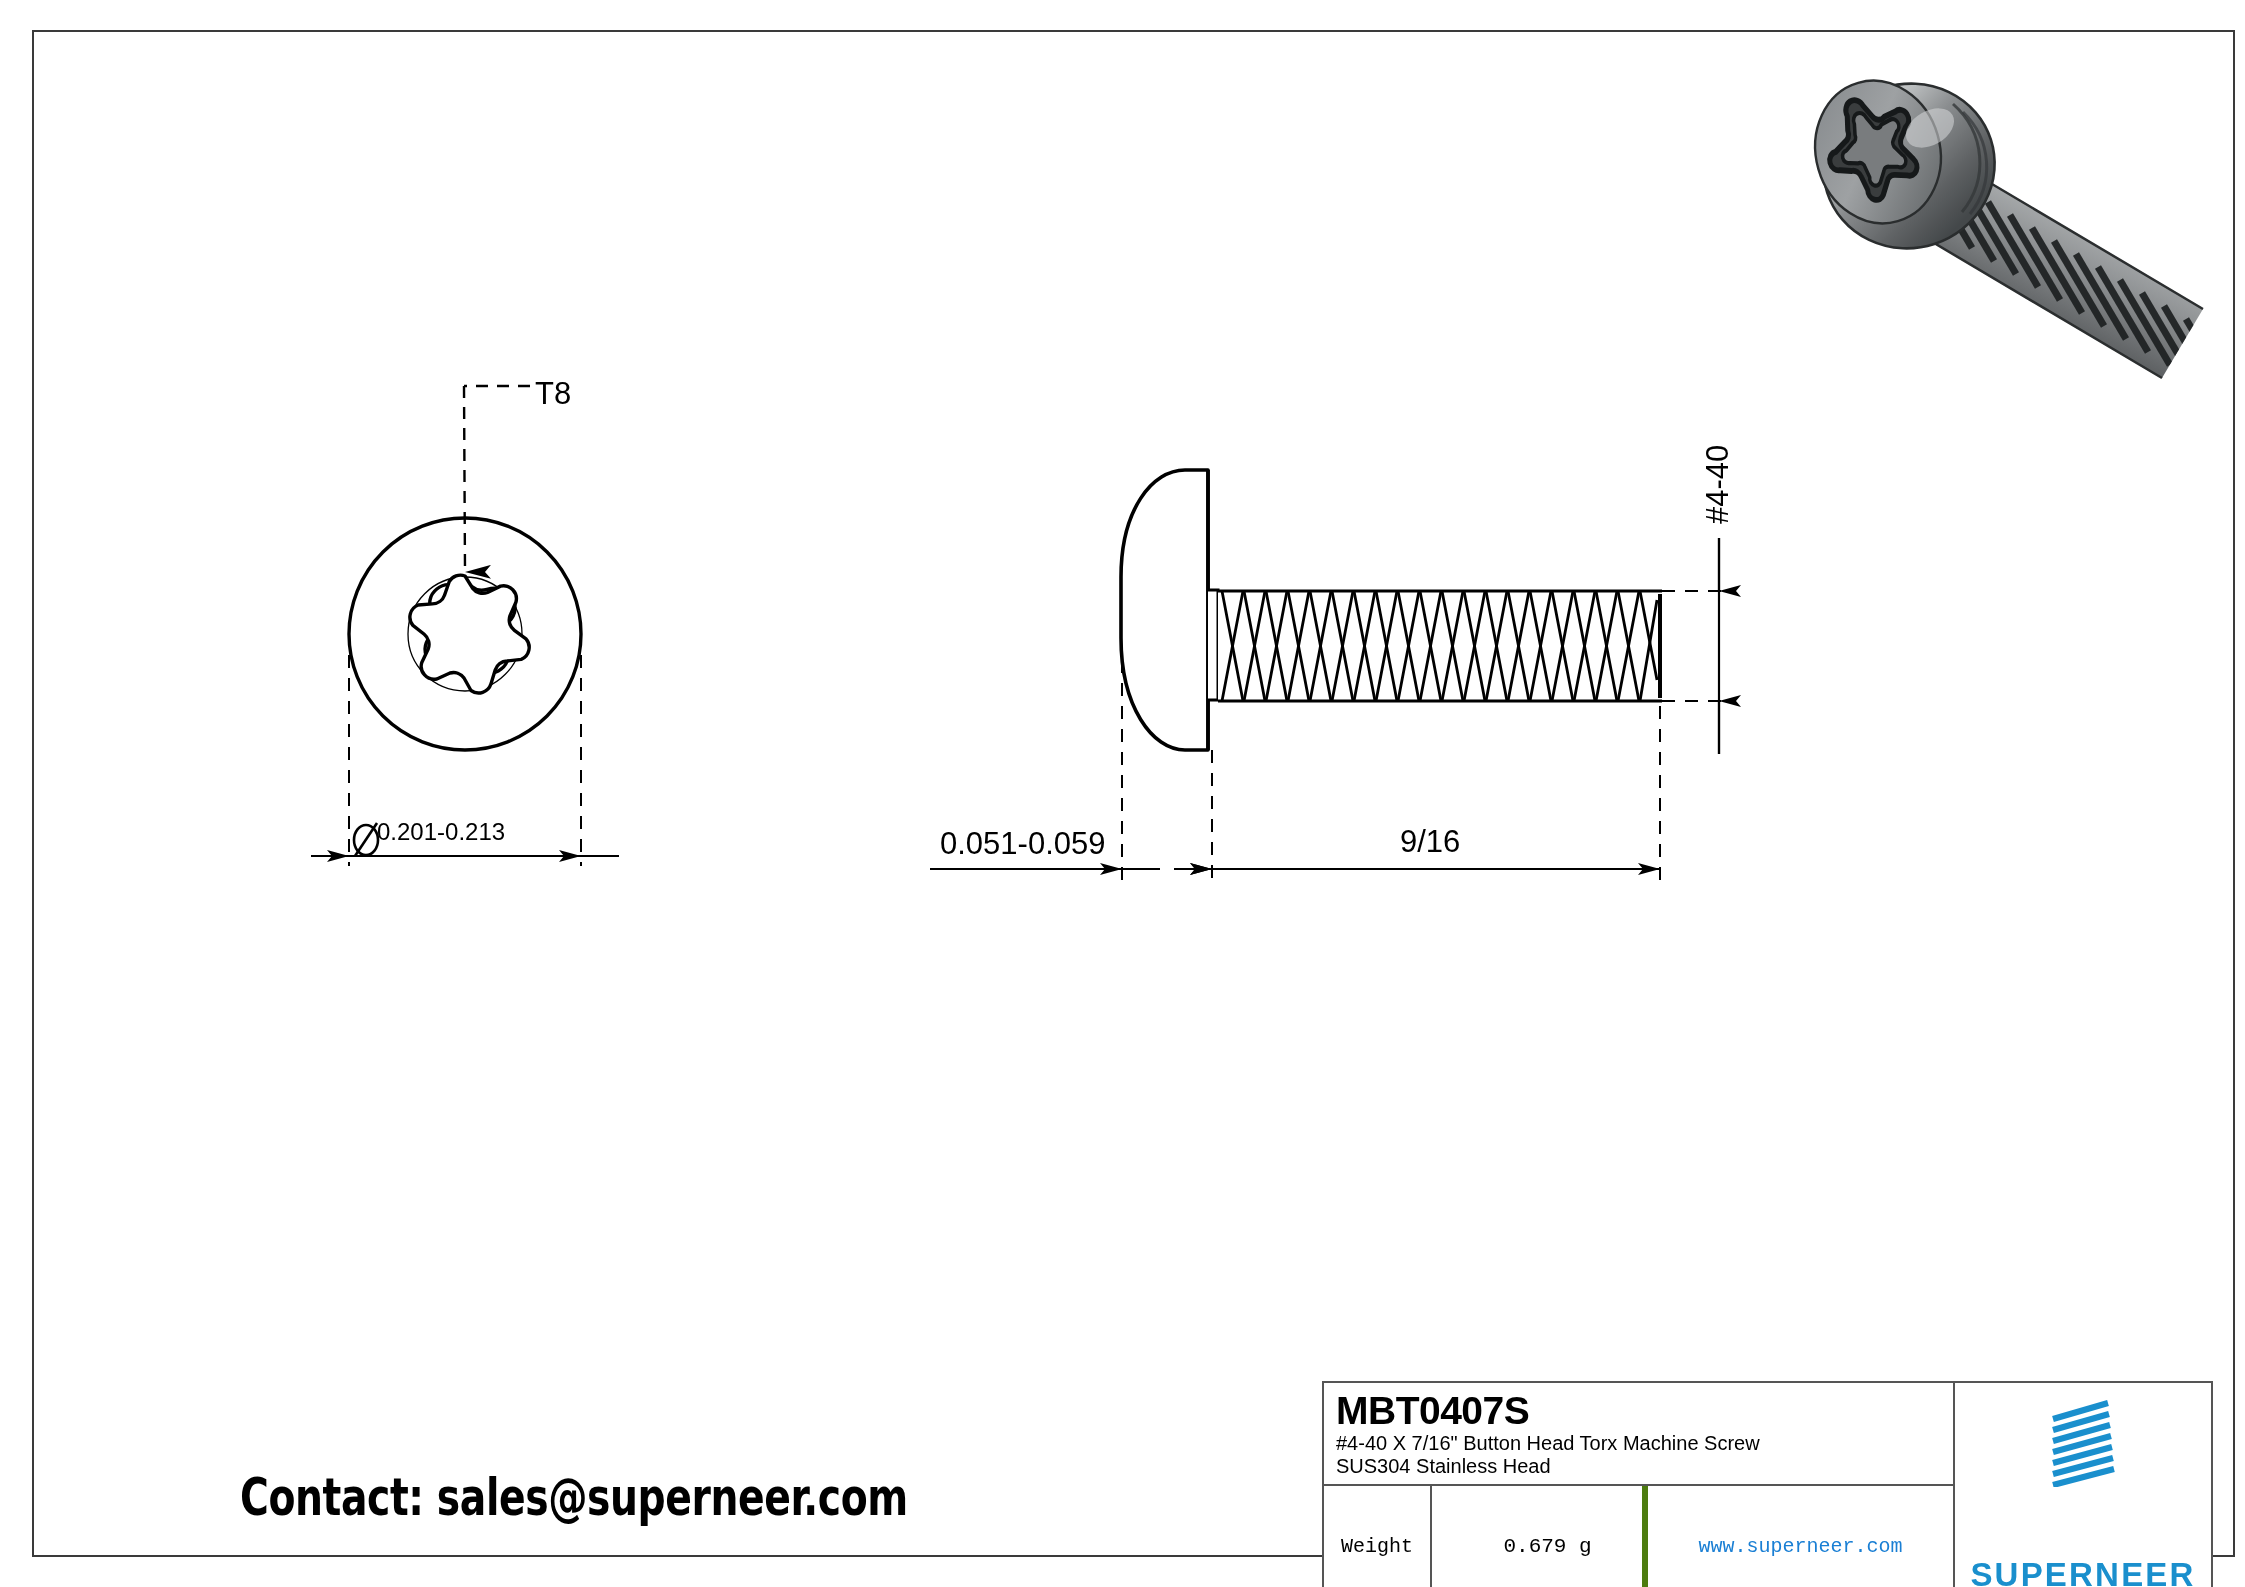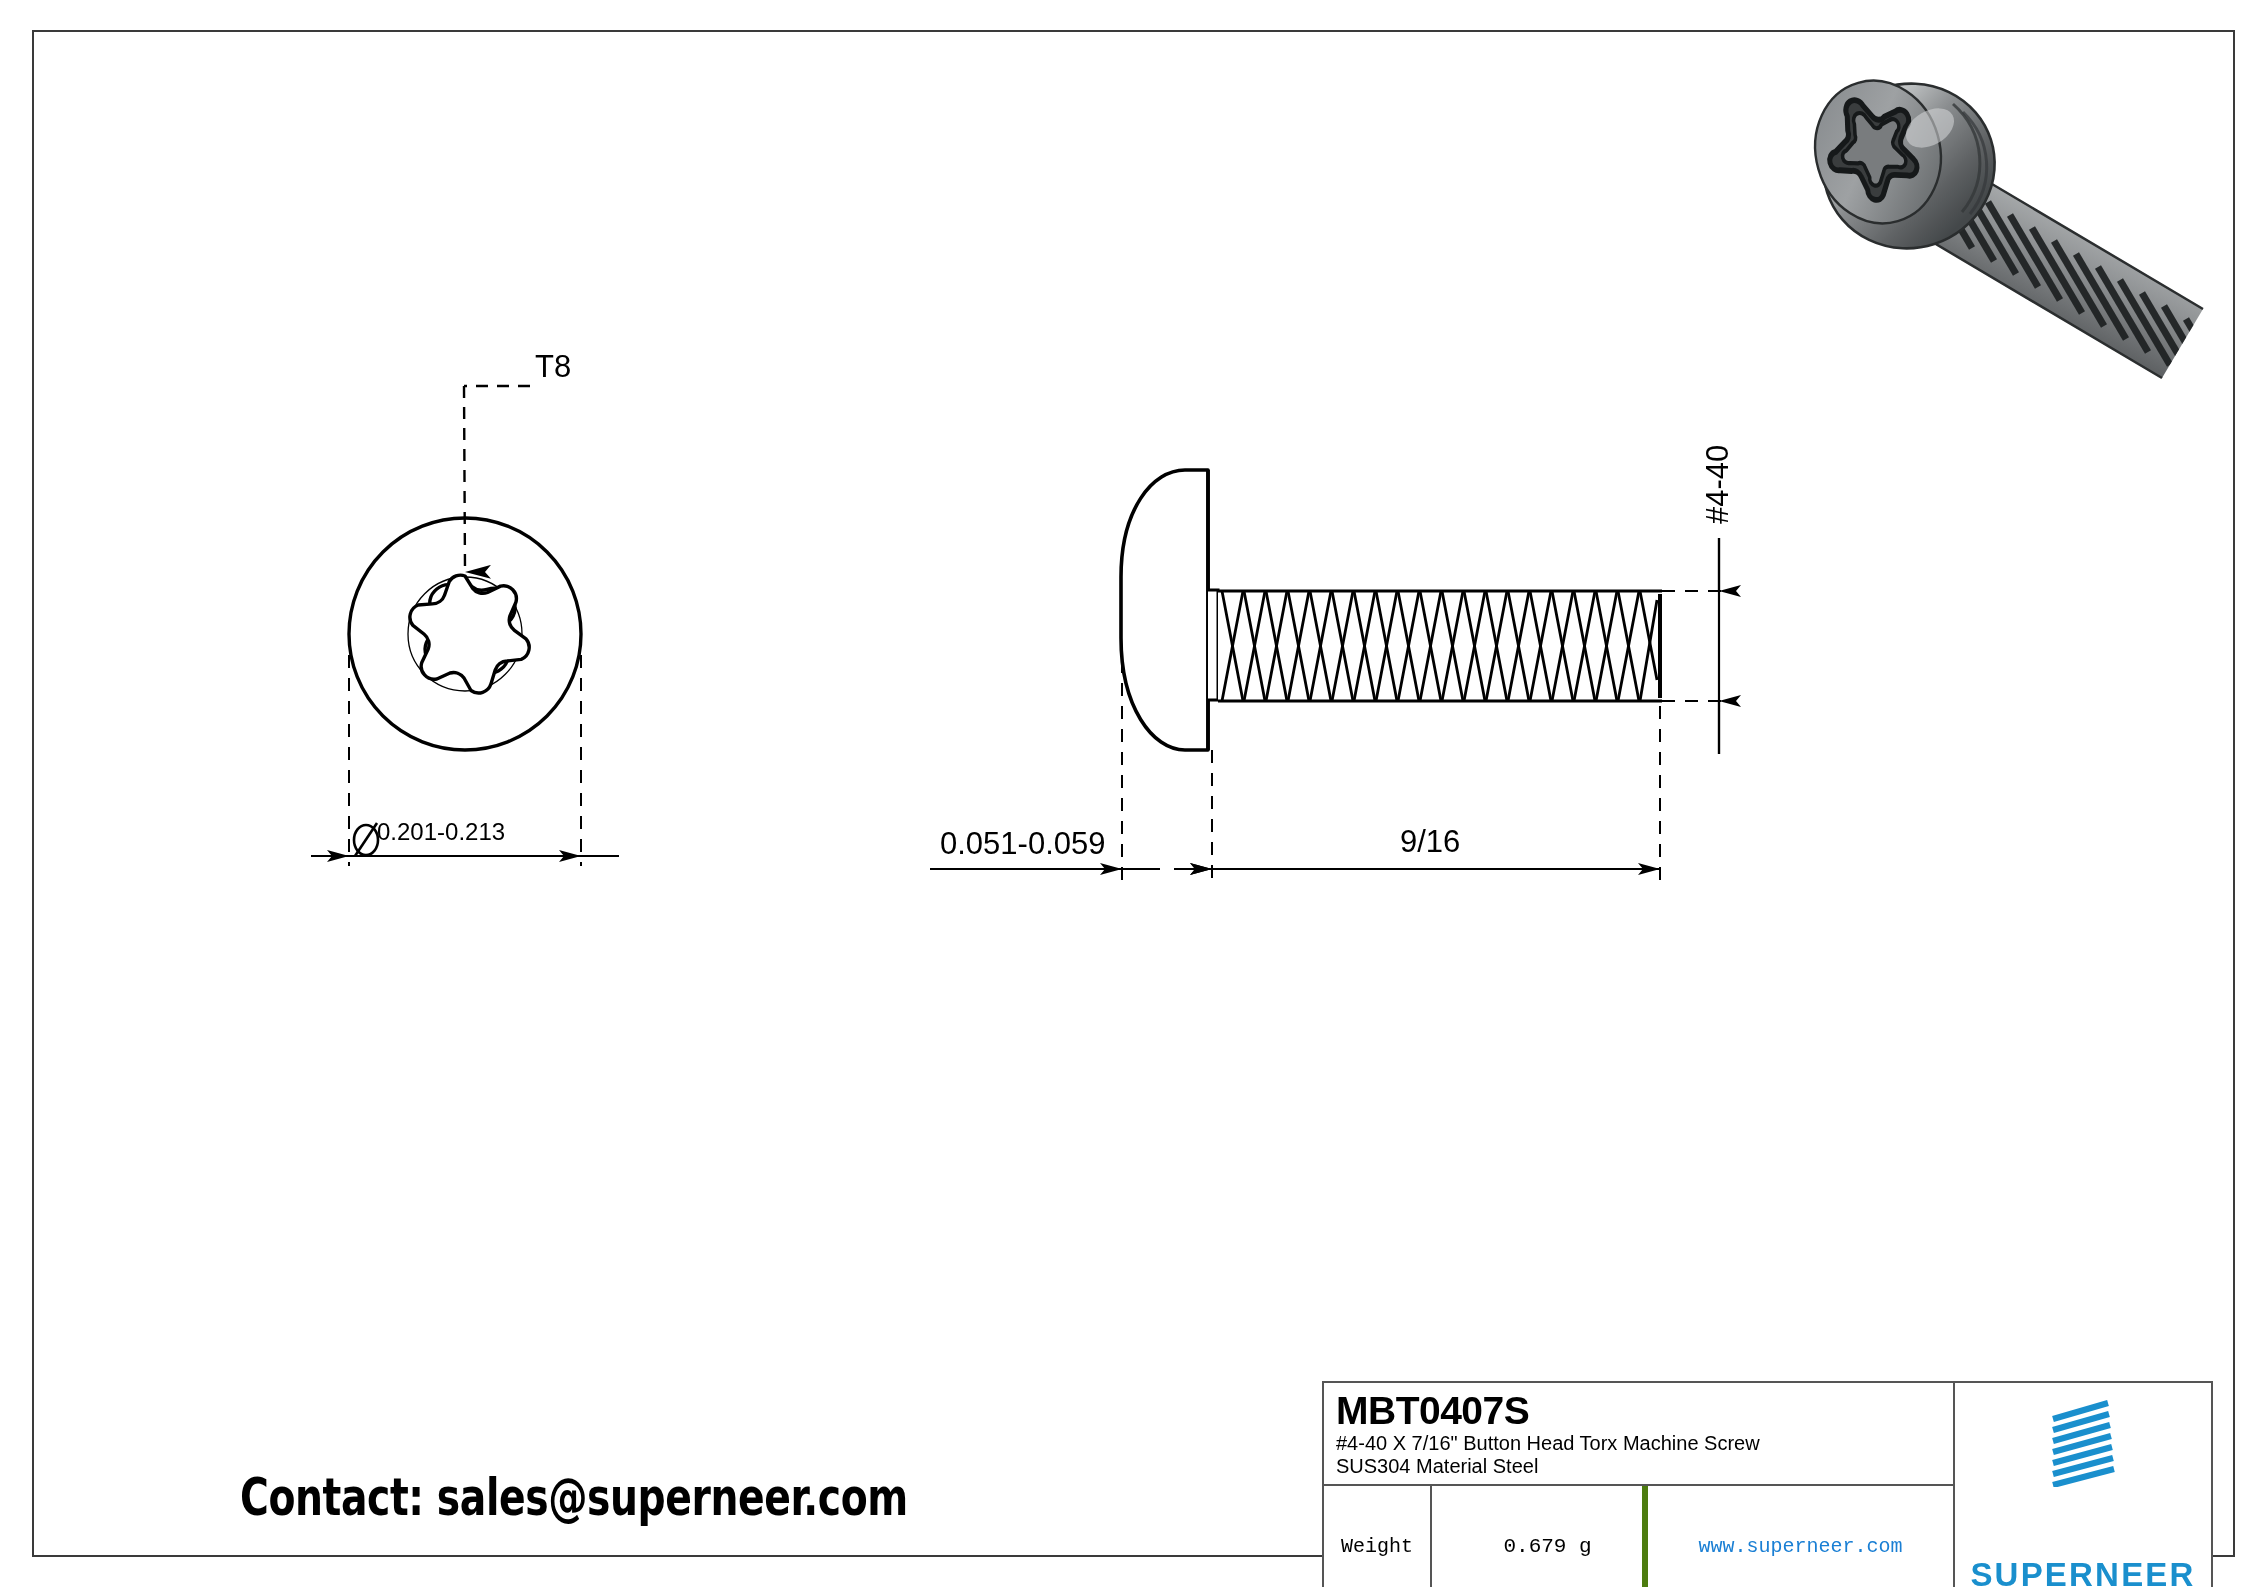--- a/index.html
+++ b/index.html
@@ -143,21 +143,21 @@
     white-space: nowrap;
   }
 
   
   .dim-label {
     position: absolute;
     color: #000000;
     white-space: nowrap;
     font-family: "Liberation Sans", sans-serif;
   }
-  .lbl-t8       { left: 535px;  top: 349px;  font-size: 31px; }
+  .lbl-t8       { left: 535px;  top: 376px;  font-size: 31px; }
   .lbl-dia      { left: 347px;  top: 818px;  font-size: 24px; }
   .lbl-headh    { left: 940px;  top: 826px;  font-size: 31px; }
   .lbl-len      { left: 1400px; top: 824px;  font-size: 31px; }
   .lbl-thread   {
     left: 1700px; top: 524px;
     font-size: 31px;
     transform: rotate(-90deg);
     transform-origin: left top;
   }
 </style>
@@ -381,21 +381,21 @@
   <div class="dim-label lbl-len">9/16</div>
   <div class="dim-label lbl-thread">#4-40</div>
 
   <div class="contact-text">Contact: sales@superneer.com</div>
 
   <div class="title-block">
     <div class="tb-left">
       <div class="tb-desc">
         <div class="tb-partno">MBT0407S</div>
         <div class="tb-descline">#4-40  X  7/16"  Button Head Torx Machine Screw</div>
-        <div class="tb-descline">SUS304 Material Steel</div>
+        <div class="tb-descline">SUS304 Stainless Head</div>
       </div>
       <div class="tb-row r2">
         <div class="tb-cell c-label">Weight</div>
         <div class="tb-cell c-weightval" style="border-right:6px solid #4d7c0f;padding-left:21px;">0.679 g</div>
         <div class="tb-cell c-url">www.superneer.com</div>
       </div>
     </div>
     <div class="tb-right">
       <svg class="logo-mark" viewBox="0 0 66 88">
         <g stroke="#1a8fcd" stroke-width="6.2" stroke-linecap="butt" fill="none">

